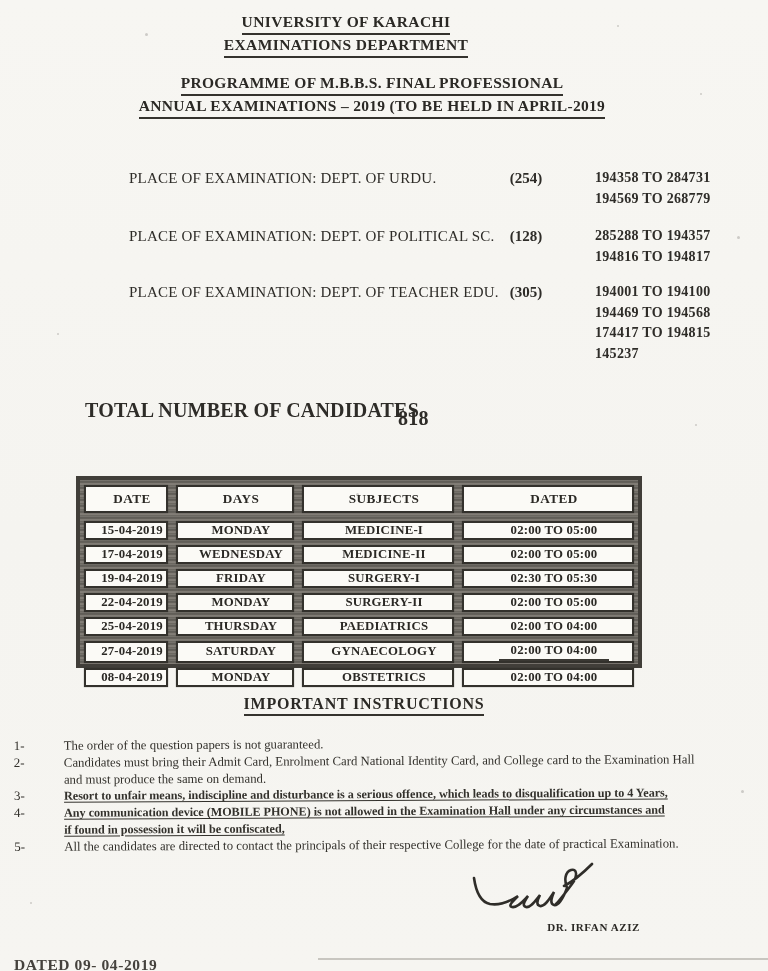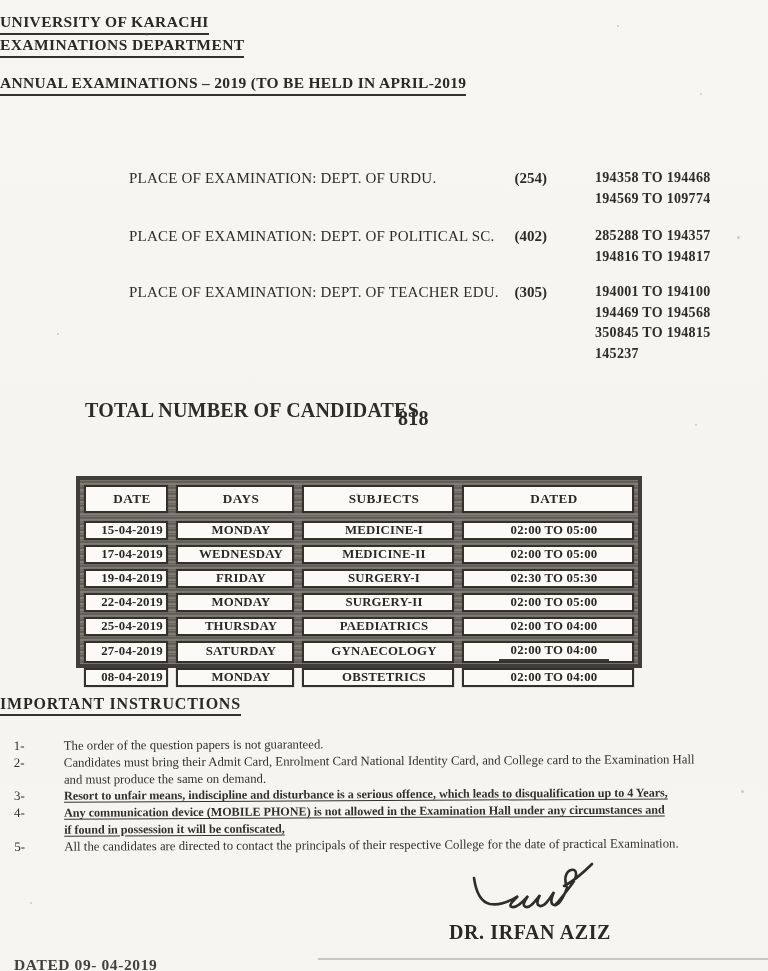--- a/index.html
+++ b/index.html
@@ -3,29 +3,29 @@
 <meta charset="utf-8">
 <style>
   html,body{margin:0;padding:0;background:#e9e8e5;}
   .page{
     position:relative;width:768px;height:971px;margin:0 auto;overflow:hidden;
     background:linear-gradient(180deg,#f7f6f2 0%,#f5f4f0 55%,#f6f5f1 100%);
     font-family:"Liberation Serif","DejaVu Serif",serif;
     color:#2e2c28;
   }
   .abs{position:absolute;}
-  .cline{text-align:left;}
+  .cline{text-align:center;}
   .cline span{display:inline-block;border-bottom:2px solid #35332e;padding-bottom:1px;}
   
   .doc-header{left:0;top:12px;width:692px;font-weight:bold;font-size:15.5px;letter-spacing:.4px;line-height:20px;color:#2b2925;}
   .doc-title{left:0;top:73px;width:744px;font-weight:bold;font-size:15.5px;letter-spacing:.3px;line-height:20px;color:#2b2925;}
   
   .place-row{left:85px;width:660px;}
   .place-label{position:absolute;left:0;top:0;font-weight:normal;font-size:15px;letter-spacing:.2px;white-space:nowrap;margin-left:44px;}
-  .place-count{position:absolute;left:420px;top:0;width:42px;text-align:right;font-weight:bold;font-size:15px;}
+  .place-count{position:absolute;left:420px;top:0;width:42px;text-align:center;font-weight:bold;font-size:15px;}
   .place-ranges{position:absolute;left:510px;top:-2px;font-weight:bold;font-size:14px;letter-spacing:.3px;line-height:20.5px;white-space:nowrap;}
   
   .total-row{left:85px;top:399px;width:500px;font-weight:bold;font-size:20px;letter-spacing:.2px;}
   .total-value{position:absolute;left:313px;top:8px;}
   
   .schedule{
     left:76px;top:476px;width:566px;height:192px;box-sizing:border-box;
     border:4px solid #413e39;
     background:repeating-linear-gradient(180deg,#807c75 0px,#57544e 2px,#8d8881 4px,#615e57 6px);
     display:grid;grid-template-columns:92px 126px 160px 1fr;grid-template-rows:38px repeat(7,1fr);
@@ -33,75 +33,76 @@
   .cell{
     margin:2.5px 4px;border:2px solid #33312c;background:#fbfaf6;
     display:flex;align-items:center;justify-content:center;
     font-weight:bold;font-size:12.8px;letter-spacing:.2px;color:#2b2925;
     box-shadow:0 0 1px rgba(40,38,34,.55);
     padding-left:12px;
   }
   .cell.hdr{margin:5px 4px;font-size:13.2px;letter-spacing:.5px;}
   .cell .u{border-bottom:2px solid #3a3833;padding:0 12px 1px;}
   
-  .instr-heading{left:0;top:695px;width:672px;font-weight:bold;font-size:16px;letter-spacing:.8px;color:#2b2925;}
+  .instr-heading{left:0;top:695px;width:672px;font-weight:bold;font-size:16px;letter-spacing:.8px;color:#2b2925;padding-left:28px;}
   .instructions{left:14px;top:736px;width:750px;line-height:16.8px;transform:rotate(-.3deg);}
   .instr-item{display:grid;grid-template-columns:50px 1fr;}
   .instr-num{font-size:13px;color:#33312c;}
   .instr-text{font-size:12.8px;color:#33312c;}
   .instr-text div{white-space:nowrap;}
   .instr-item.emph .instr-text{font-weight:bold;font-size:12.2px;letter-spacing:-.05px;}
   .instr-item.emph .instr-text div{text-decoration:underline;text-underline-offset:2px;}
   
   .signature{left:468px;top:860px;}
-  .sig-name{left:420px;top:921px;width:220px;text-align:center;font-weight:bold;font-size:20px;letter-spacing:.6px;color:#2b2925;}
+  .sig-name{left:420px;top:921px;width:220px;text-align:right;font-weight:bold;font-size:11px;letter-spacing:.6px;color:#2b2925;}
   .sig-title{left:390px;top:940px;width:280px;text-align:center;font-weight:normal;font-size:14px;letter-spacing:.4px;color:#2b2925;margin-top:47px;}
   
   .dated{left:14px;top:956px;font-weight:bold;font-size:15.5px;letter-spacing:.6px;color:#45423d;}
   .bottom-rule{left:318px;top:958px;width:450px;height:2px;background:rgba(125,121,114,.38);}
   .speckle{border-radius:50%;background:rgba(98,94,88,.28);}
 </style>
 </head>
 <body>
 
 <div class="page">
 
   <div class="abs doc-header cline">
     <div><span>UNIVERSITY OF KARACHI</span></div>
     <div><span>EXAMINATIONS DEPARTMENT</span></div>
   </div>
 
   <div class="abs doc-title cline">
+    <div><span>PROGRAMME OF M.B.B.S. FINAL PROFESSIONAL</span></div>
     <div><span>ANNUAL  EXAMINATIONS – 2019 (TO BE HELD IN APRIL-2019</span></div>
   </div>
 
   <div id="places">
       <div class="abs place-row" style="top: 170px;">
         <div class="place-label">PLACE OF EXAMINATION: DEPT. OF URDU.</div>
         <div class="place-count">(254)</div>
         <div class="place-ranges">
-          <div>194358 TO 194468</div>
-          <div>194569 TO 109774</div>
+          <div>194358 TO 284731</div>
+          <div>194569 TO 268779</div>
         </div>
       </div>
       <div class="abs place-row" style="top: 228px;">
         <div class="place-label">PLACE OF EXAMINATION: DEPT. OF POLITICAL SC.</div>
-        <div class="place-count">(402)</div>
+        <div class="place-count">(128)</div>
         <div class="place-ranges">
           <div>285288 TO 194357</div>
           <div>194816 TO 194817</div>
         </div>
       </div>
       <div class="abs place-row" style="top: 284px;">
         <div class="place-label">PLACE OF EXAMINATION: DEPT. OF TEACHER EDU.</div>
         <div class="place-count">(305)</div>
         <div class="place-ranges">
           <div>194001 TO 194100</div>
           <div>194469 TO 194568</div>
-          <div>350845 TO 194815</div>
+          <div>174417 TO 194815</div>
           <div>145237</div>
         </div>
       </div>
     </div>
 
   <div class="abs total-row">
     <span>TOTAL NUMBER OF CANDIDATES</span>
     <span class="total-value">818</span>
   </div>
 

